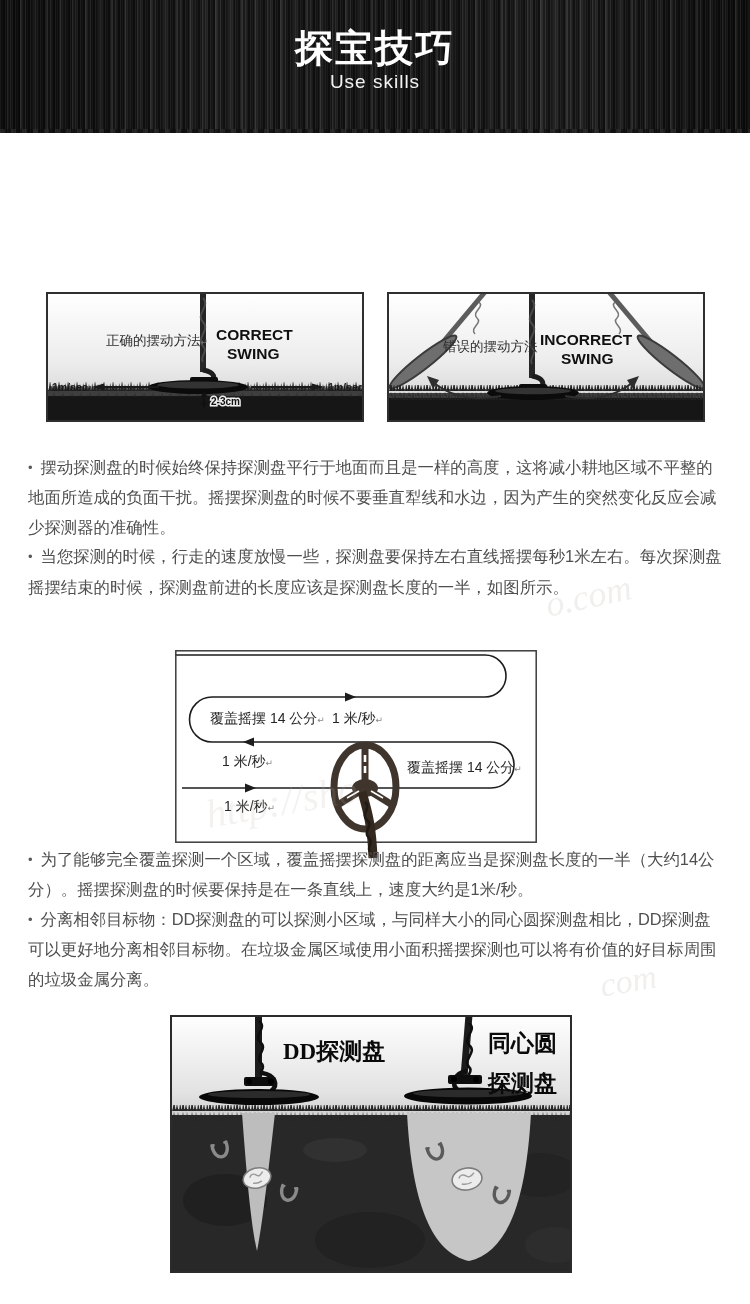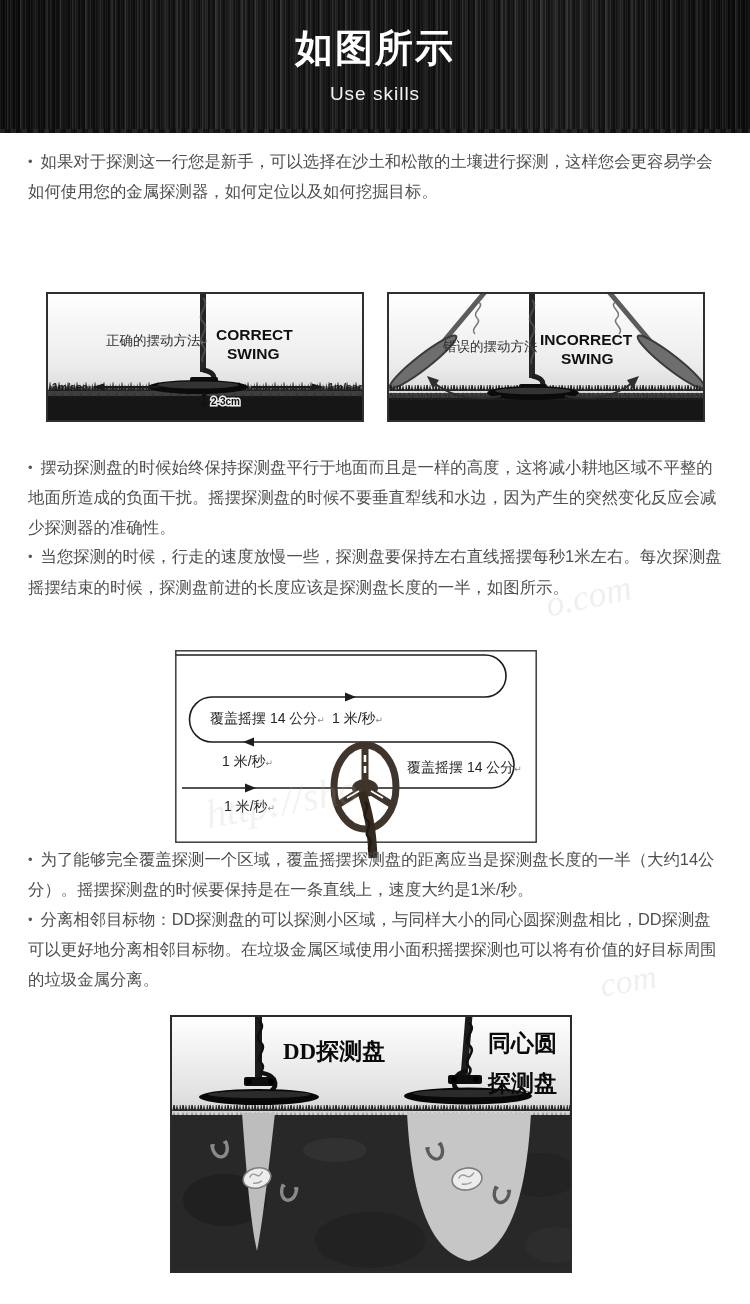--- a/index.html
+++ b/index.html
@@ -10,21 +10,21 @@
   .header{position:absolute;left:0;top:0;width:750px;height:133px;
     background-color:#1c1c1c;
     background-image:
       repeating-linear-gradient(90deg, rgba(255,255,255,.055) 0 1px, rgba(0,0,0,0) 1px 2px, rgba(255,255,255,.025) 2px 3px, rgba(0,0,0,.28) 3px 5px),
       repeating-linear-gradient(90deg, rgba(0,0,0,.38) 0 7px, rgba(255,255,255,.05) 7px 9px, rgba(0,0,0,0) 9px 13px),
       linear-gradient(90deg,#141414,#232323 30%,#1c1c1c 55%,#272727 75%,#121212);
     text-align:center;color:#ffffff;}
   .header:after{content:"";position:absolute;left:0;bottom:0;width:100%;height:4px;
     background:repeating-linear-gradient(90deg,#2e2e2e 0 5px,#0d0d0d 5px 11px);opacity:.6;}
   .header .title{padding-top:28px;font-size:38px;line-height:40px;font-weight:bold;letter-spacing:2px;}
-  .header .subtitle{margin-top:16px;font-size:19px;line-height:20px;font-weight:normal;color:#f2f2f2;letter-spacing:1px;}
+  .header .subtitle{margin-top:4px;font-size:19px;line-height:20px;font-weight:normal;color:#f2f2f2;letter-spacing:1px;}
 
   
   .para{position:absolute;left:28px;width:696px;font-size:16.4px;line-height:29.4px;
         color:#4f4f4f;text-align:left;}
   .para p{margin:0;}
   .dot{display:inline-block;font-size:13px;color:#5a5a5a;margin-right:8px;transform:translateY(-1px);}
   .para-intro{top:147px;}
   .para-swing{top:453px;}
   .para-coverage{top:845px;}
 
@@ -42,26 +42,25 @@
   .wm1{left:205px;top:778px;font-size:40px;transform:rotate(-10deg);opacity:.16;}
   .wm2{left:545px;top:575px;font-size:36px;transform:rotate(-12deg);opacity:.2;}
   .wm3{left:600px;top:962px;font-size:34px;transform:rotate(-10deg);opacity:.2;}
 </style>
 </head>
 <body>
 
 <div class="page">
 
   <div class="header">
-    <div class="title">如图所示</div>
+    <div class="title">探宝技巧</div>
     <div class="subtitle">Use skills</div>
   </div>
 
   <div class="para para-intro">
-    <p class="bullet"><span class="dot">•</span><span>如果对于探测这一行您是新手，可以选择在沙土和松散的土壤进行探测，这样您会更容易学会如何使用您的金属探测器，如何定位以及如何挖掘目标。</span></p>
   </div>
 
   <div class="fig fig-correct">
     <svg width="318" height="130" viewBox="0 0 318 130">
       <defs>
         <linearGradient id="sky1" x1="0" y1="0" x2="0" y2="1">
           <stop offset="0" stop-color="#ffffff"></stop>
             <stop offset="0.55" stop-color="#ececec"></stop>
           <stop offset="0.8" stop-color="#d9d9d9"></stop>
             <stop offset="1" stop-color="#cfcfcf"></stop>

